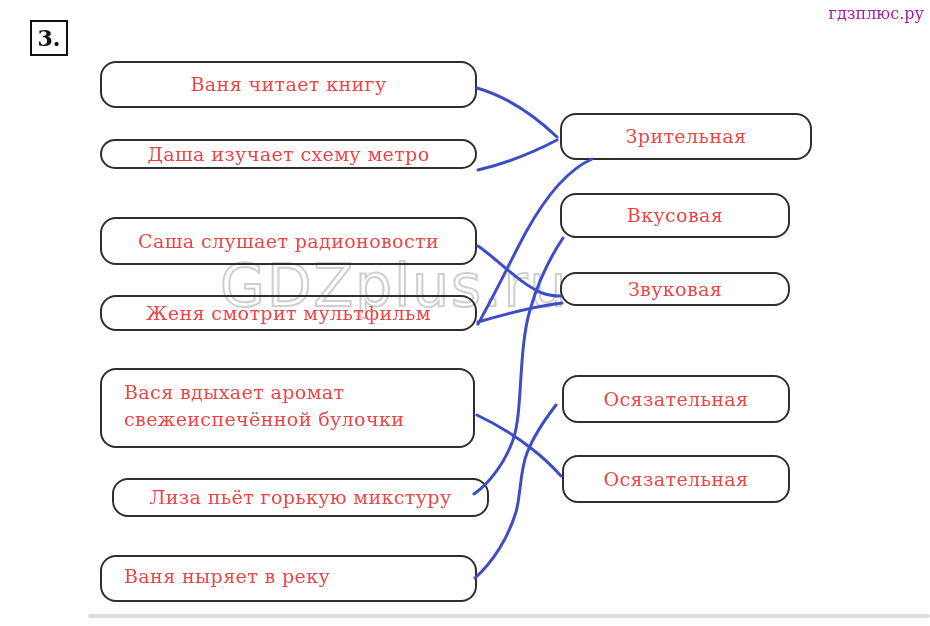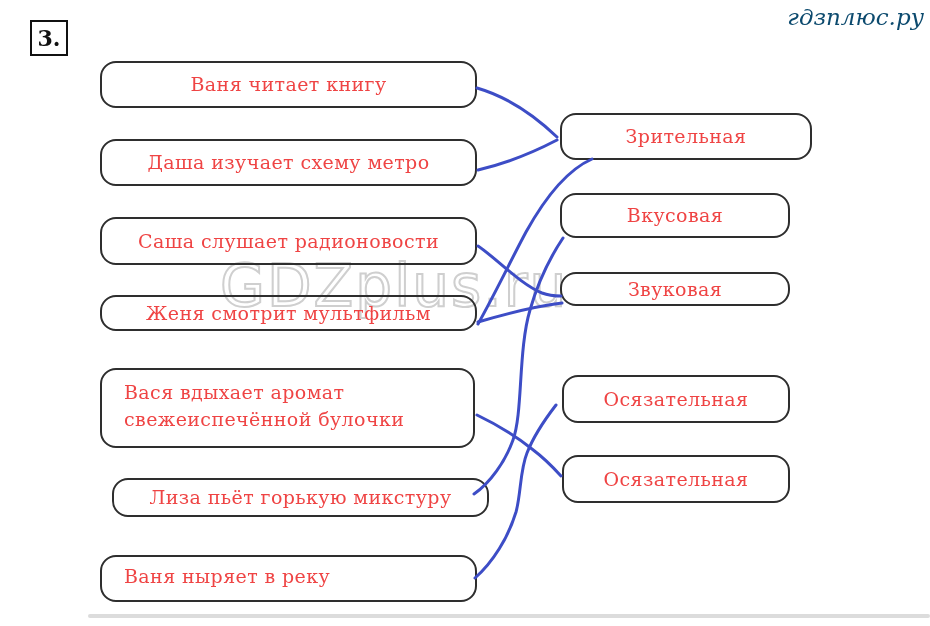--- a/index.html
+++ b/index.html
@@ -11,23 +11,22 @@
     font-family:"DejaVu Serif", serif;
   }
   .task-number{
     position:absolute;left:30px;top:20px;width:34px;height:32px;
     border:2.5px solid #111;background:#fff;
     display:flex;align-items:center;justify-content:center;
     font-size:22px;font-weight:bold;color:#111;z-index:4;
   }
   .site-header{
     position:absolute;right:6px;top:4px;
-    font-size:23px;color:#0c4a6e;z-index:4;
+    font-size:16px;color:#a21caf;z-index:4;
     font-family:"DejaVu Serif", serif;
-    font-style:italic;
   }
   .watermark{
     position:absolute;left:220px;top:252px;
     font-family:"DejaVu Sans", sans-serif;
     font-size:58px;font-weight:400;letter-spacing:2px;
     color:#e2e2e6;z-index:1;user-select:none;white-space:nowrap;
   }
   @supports (-webkit-text-stroke: 1px black){
     .watermark{color:transparent;-webkit-text-stroke:2px #cfcfcf;}
   }
@@ -35,21 +34,21 @@
     position:absolute;
     border:2.2px solid #2e2e2e;border-radius:16px;
     background:transparent;
     display:flex;align-items:center;justify-content:center;
     font-size:19px;color:#ef4444;letter-spacing:0.4px;
     line-height:1.4;z-index:2;box-sizing:border-box;text-align:center;
   }
   .node.align-left{justify-content:flex-start;text-align:left;padding:0 10px 4px 22px;}
   
   .n-vanya {left:100px;top:61px; width:377px;height:47px;}
-  .n-dasha {left:100px;top:139px;width:377px;height:47px;}
+  .n-dasha {left:100px;top:139px;width:377px;height:30px;}
   .n-sasha {left:100px;top:217px;width:377px;height:48px;}
   .n-zhenya{left:100px;top:295px;width:377px;height:36px;}
   .n-vasya {left:100px;top:368px;width:375px;height:80px;}
   .n-liza  {left:112px;top:478px;width:377px;height:39px;}
   .n-vitya {left:100px;top:555px;width:377px;height:47px;}
   
   .n-zrit  {left:560px;top:113px;width:252px;height:47px;}
   .n-vkus  {left:560px;top:193px;width:230px;height:45px;}
   .n-zvuk  {left:560px;top:272px;width:230px;height:34px;}
   .n-osyaz {left:562px;top:375px;width:228px;height:48px;}

